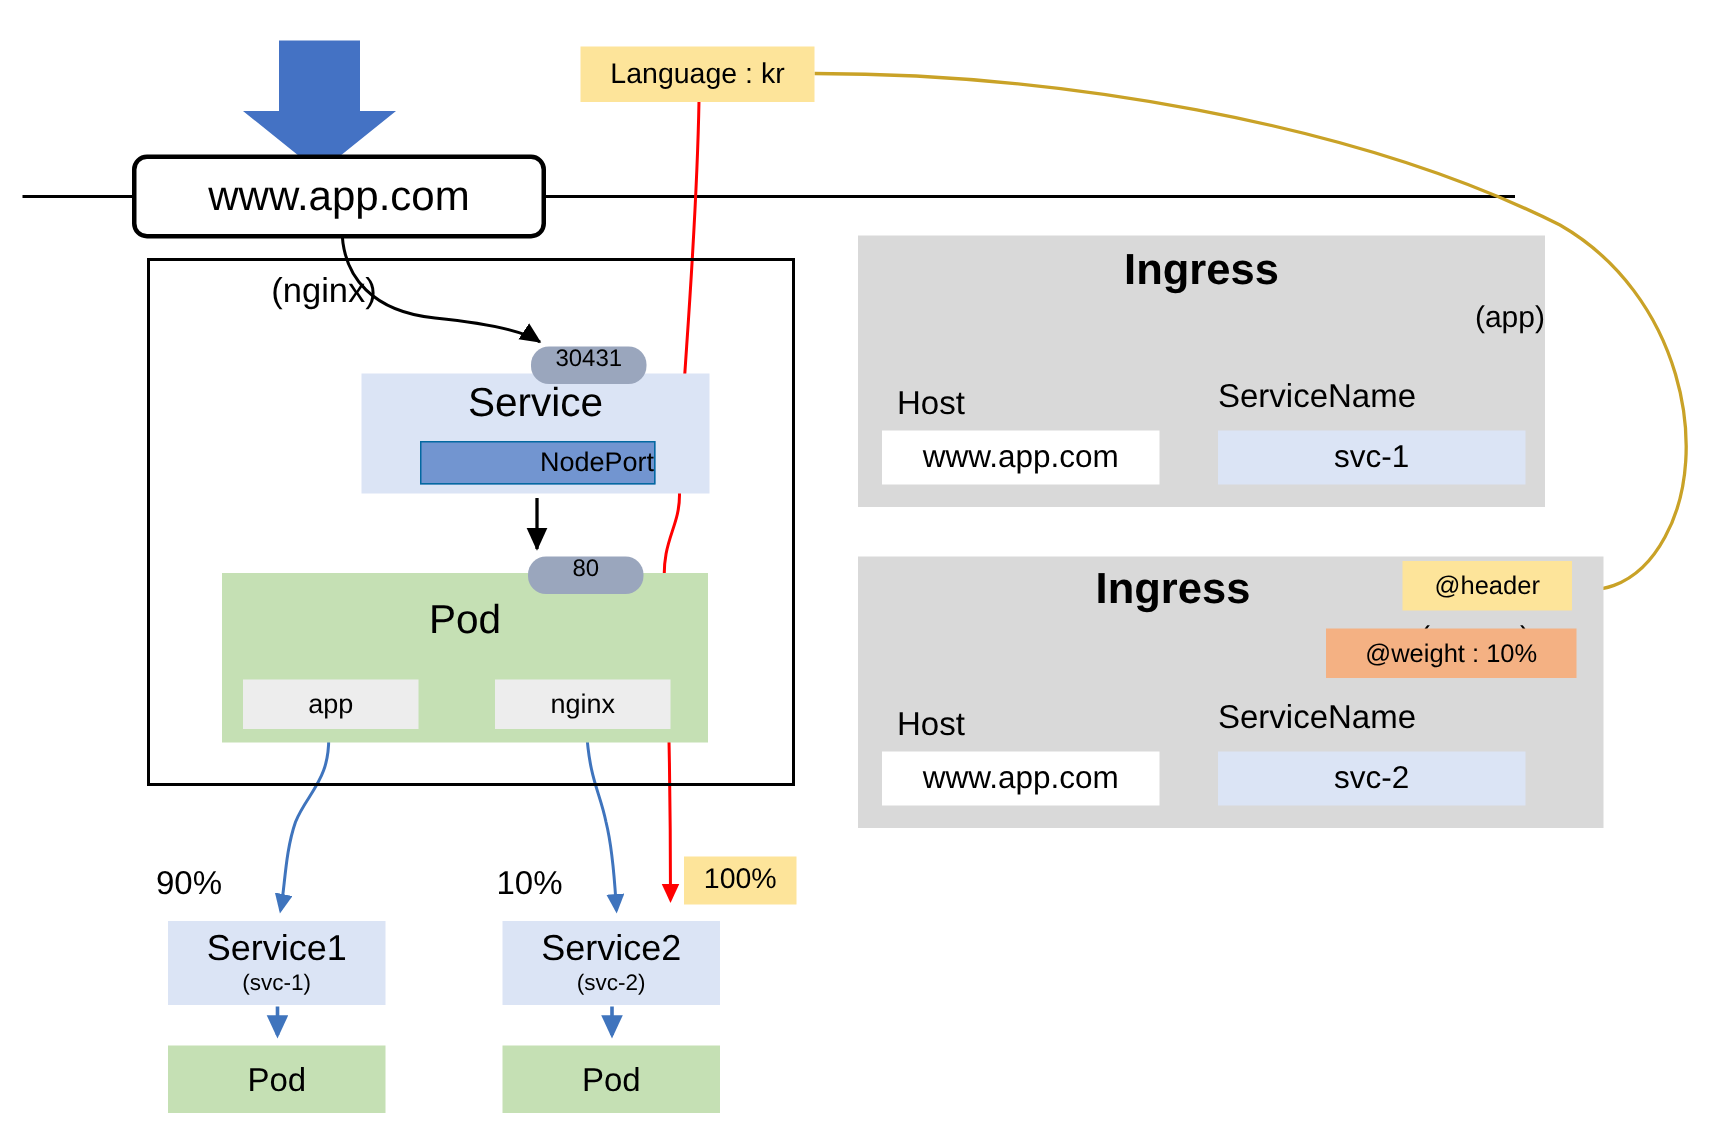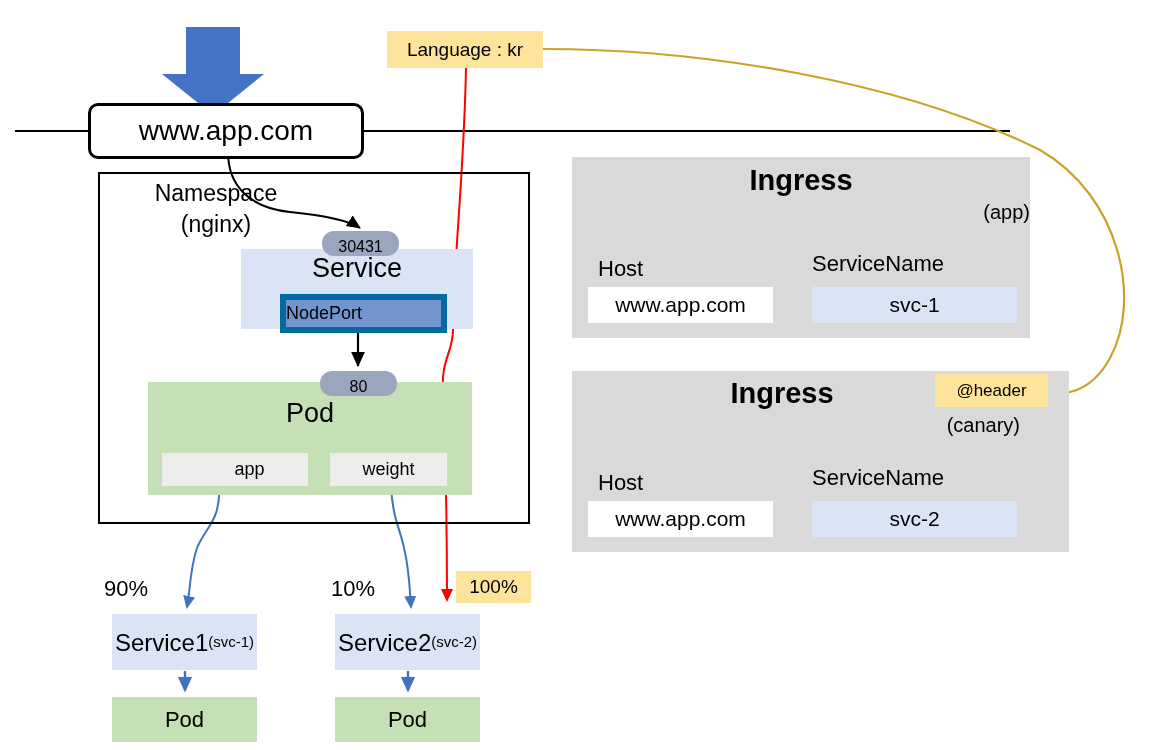--- a/index.html
+++ b/index.html
@@ -56,25 +56,26 @@
     line-height: 31px;
     text-align: center;
     z-index: 3;
   }
 
   
   .port-chip {
     background: #9aa6bd;
     border-radius: 12px;
     display: flex;
-    align-items: flex-end;
+    align-items: flex-start;
     justify-content: center;
     font-size: 16px;
     color: #000;
     z-index: 5;
+    margin-left: 32px;
   }
   #port-30431 { left: 322px; top: 231px; width: 77px; height: 25px; }
   #port-80 { left: 320px; top: 371px; width: 77px; height: 25px; }
 
   
   .service-block {
     left: 241px; top: 249px;
     width: 232px; height: 80px;
     background: #dbe4f5;
     z-index: 4;
@@ -83,24 +84,24 @@
     left: 241px; top: 253px;
     width: 232px;
     text-align: center;
     font-size: 27px;
     z-index: 5;
   }
   .nodeport-chip {
     left: 280px; top: 294px;
     width: 155px; height: 27px;
     background: #7295d0;
-    border: 6px solid #0369a1;
-    display: flex;
-    align-items: center;
-    justify-content: flex-start;
+    border: 1px solid #0369a1;
+    display: flex;
+    align-items: center;
+    justify-content: flex-end;
     font-size: 18px;
     z-index: 5;
   }
 
   
   .pod-block {
     left: 148px; top: 382px;
     width: 324px; height: 113px;
     background: #c5e0b4;
     z-index: 4;
@@ -113,28 +114,29 @@
     z-index: 5;
   }
   .container-chip {
     background: #ededed;
     display: flex;
     align-items: center;
     justify-content: center;
     font-size: 18px;
     z-index: 5;
   }
-  #container-app { left: 162px; top: 453px; width: 117px; height: 33px; padding-left: 29px; }
+  #container-app { left: 162px; top: 453px; width: 117px; height: 33px; }
   #container-canary { left: 330px; top: 453px; width: 117px; height: 33px; }
 
   
   .svc-box {
     background: #dbe4f5;
     z-index: 4;
     display: flex;
+    flex-direction: column;
     align-items: center;
     justify-content: center;
   }
   .svc-box .svc-name { font-size: 24px; line-height: 27px; }
   .svc-box .svc-sub { font-size: 15px; line-height: 20px; }
   #svc1-box { left: 112px; top: 614px; width: 145px; height: 56px; }
   #svc2-box { left: 335px; top: 614px; width: 145px; height: 56px; }
 
   .podleaf-box {
     background: #c5e0b4;
@@ -281,21 +283,20 @@
   <div class="abs host-pill">
     <span>www.app.com</span>
   </div>
 
   <div class="abs badge-yellow" id="language-badge">
     <span>Language : kr</span>
   </div>
 
   <div class="abs namespace-box"></div>
   <div class="abs namespace-label">
-    <div>Namespace</div>
     <div>(nginx)</div>
   </div>
 
   <div class="abs port-chip" id="port-30431">
     <span>30431</span>
   </div>
 
   <div class="abs service-block"></div>
   <div class="abs service-title">Service</div>
   <div class="abs nodeport-chip">
@@ -305,41 +306,44 @@
   <div class="abs port-chip" id="port-80">
     <span>80</span>
   </div>
 
   <div class="abs pod-block"></div>
   <div class="abs pod-title">Pod</div>
   <div class="abs container-chip" id="container-app">
     <span>app</span>
   </div>
   <div class="abs container-chip" id="container-canary">
-    <span>weight</span>
+    <span>nginx</span>
   </div>
 
   <div class="abs ingress-panel" id="ingress-app-panel"></div>
   <div class="abs ingress-title" id="ingress-app-title">Ingress</div>
   <div class="abs ingress-sub" id="ingress-app-sub">(app)</div>
   <div class="abs field-label" id="host-label-app">Host</div>
   <div class="abs field-value value-white" id="host-value-app">
     <span>www.app.com</span>
   </div>
   <div class="abs field-label" id="svcname-label-app">ServiceName</div>
   <div class="abs field-value value-blue" id="svcname-value-app">
     <span>svc-1</span>
   </div>
 
   <div class="abs ingress-panel" id="ingress-canary-panel"></div>
   <div class="abs ingress-title" id="ingress-canary-title">Ingress</div>
   <div class="abs ingress-sub" id="ingress-canary-sub">(canary)</div>
   <div class="abs badge-yellow" id="header-badge">
     <span>@header</span>
   </div>
+  <div class="abs badge-orange" id="weight-badge">
+    <span>@weight : 10%</span>
+  </div>
   <div class="abs field-label" id="host-label-canary">Host</div>
   <div class="abs field-value value-white" id="host-value-canary">
     <span>www.app.com</span>
   </div>
   <div class="abs field-label" id="svcname-label-canary">ServiceName</div>
   <div class="abs field-value value-blue" id="svcname-value-canary">
     <span>svc-2</span>
   </div>
 
   <div class="abs pct-label" id="pct-90">90%</div>

